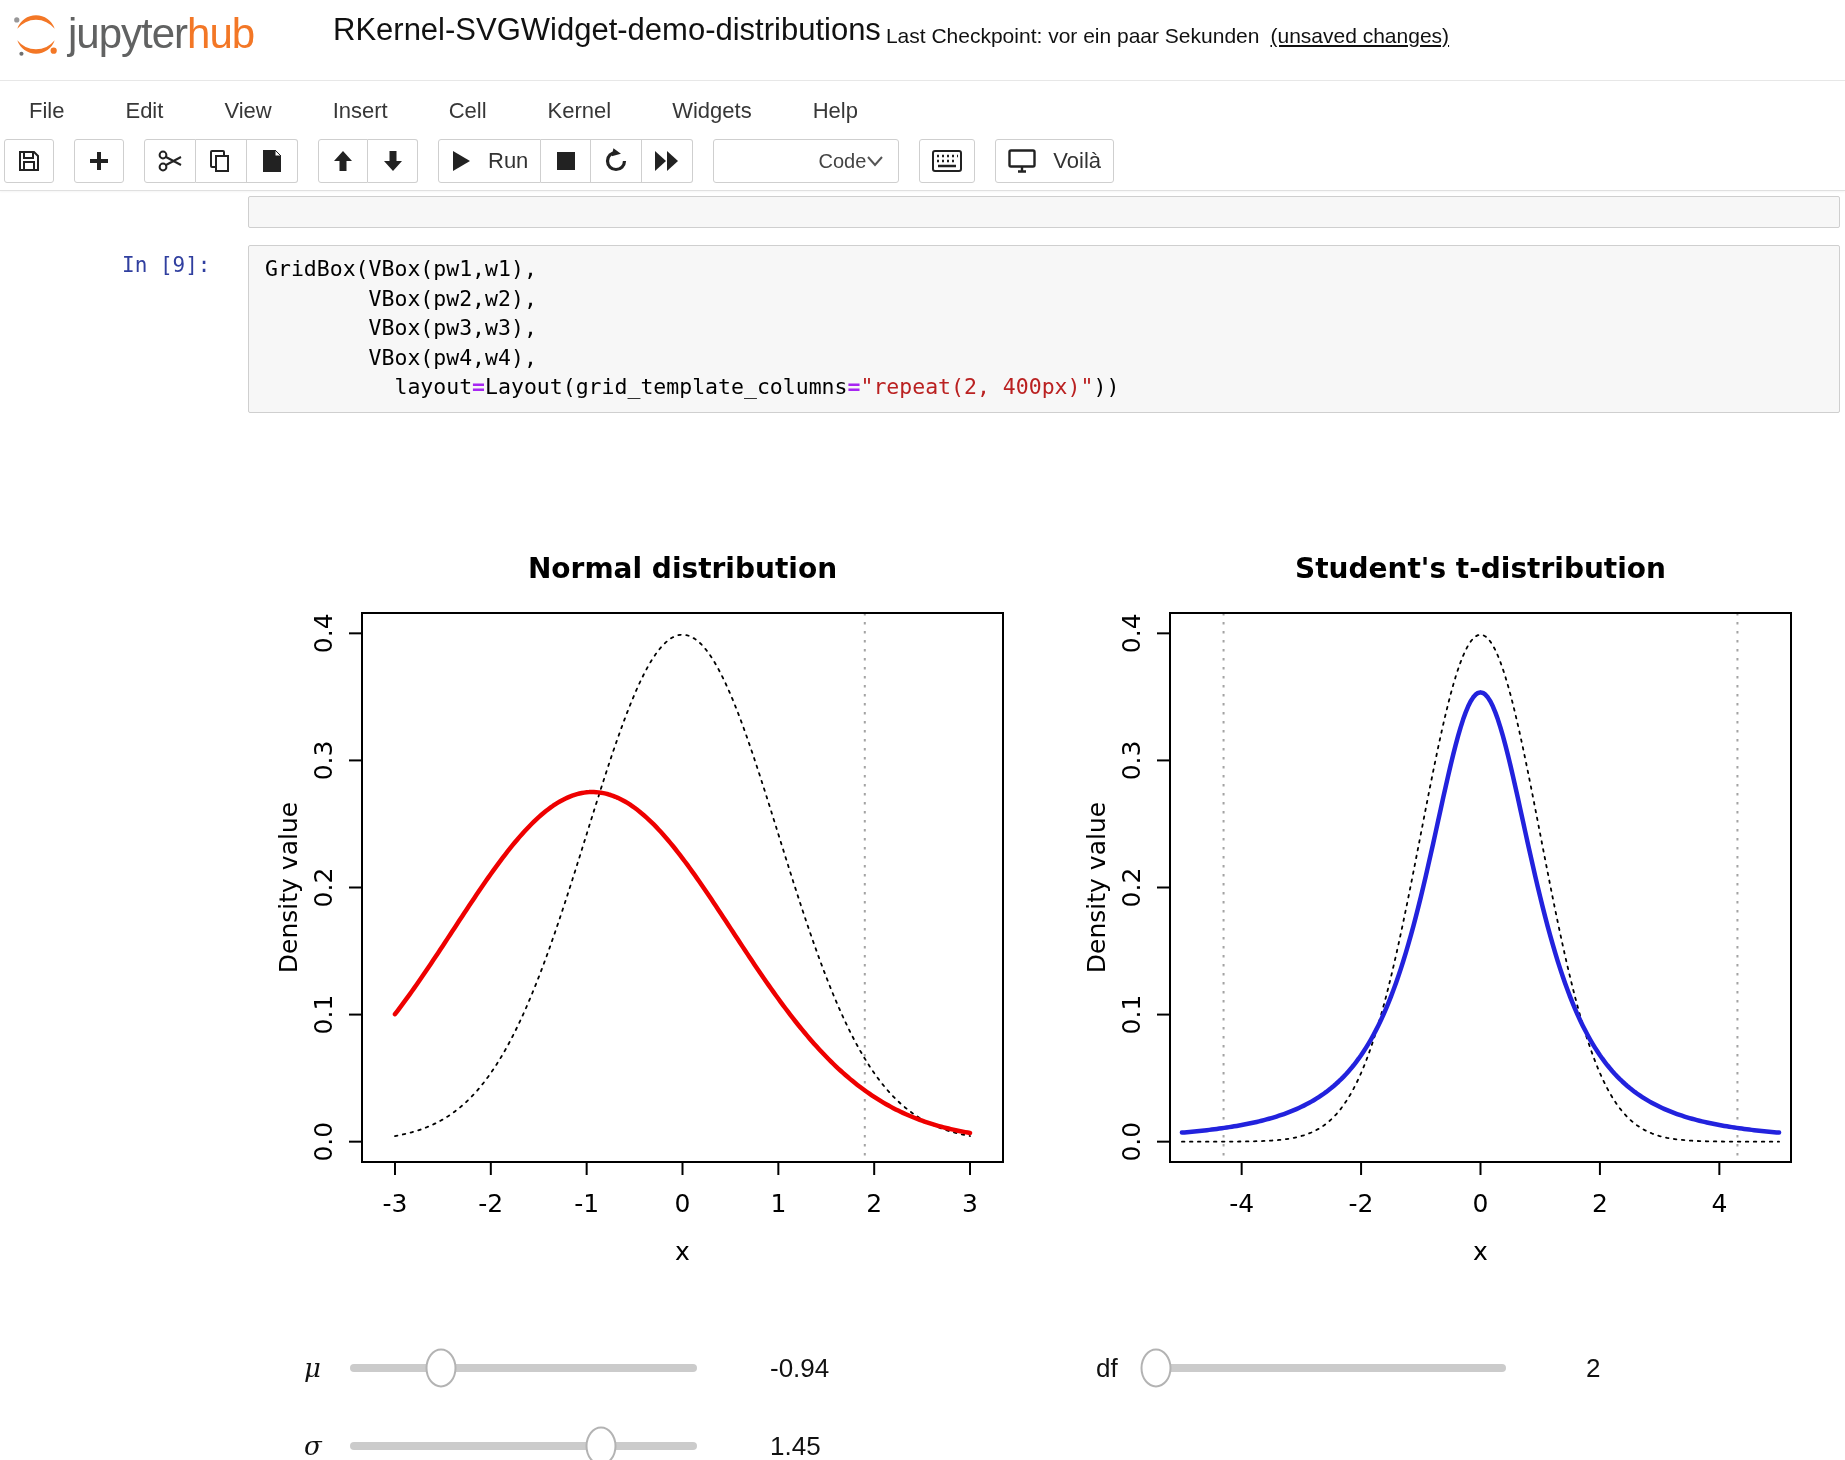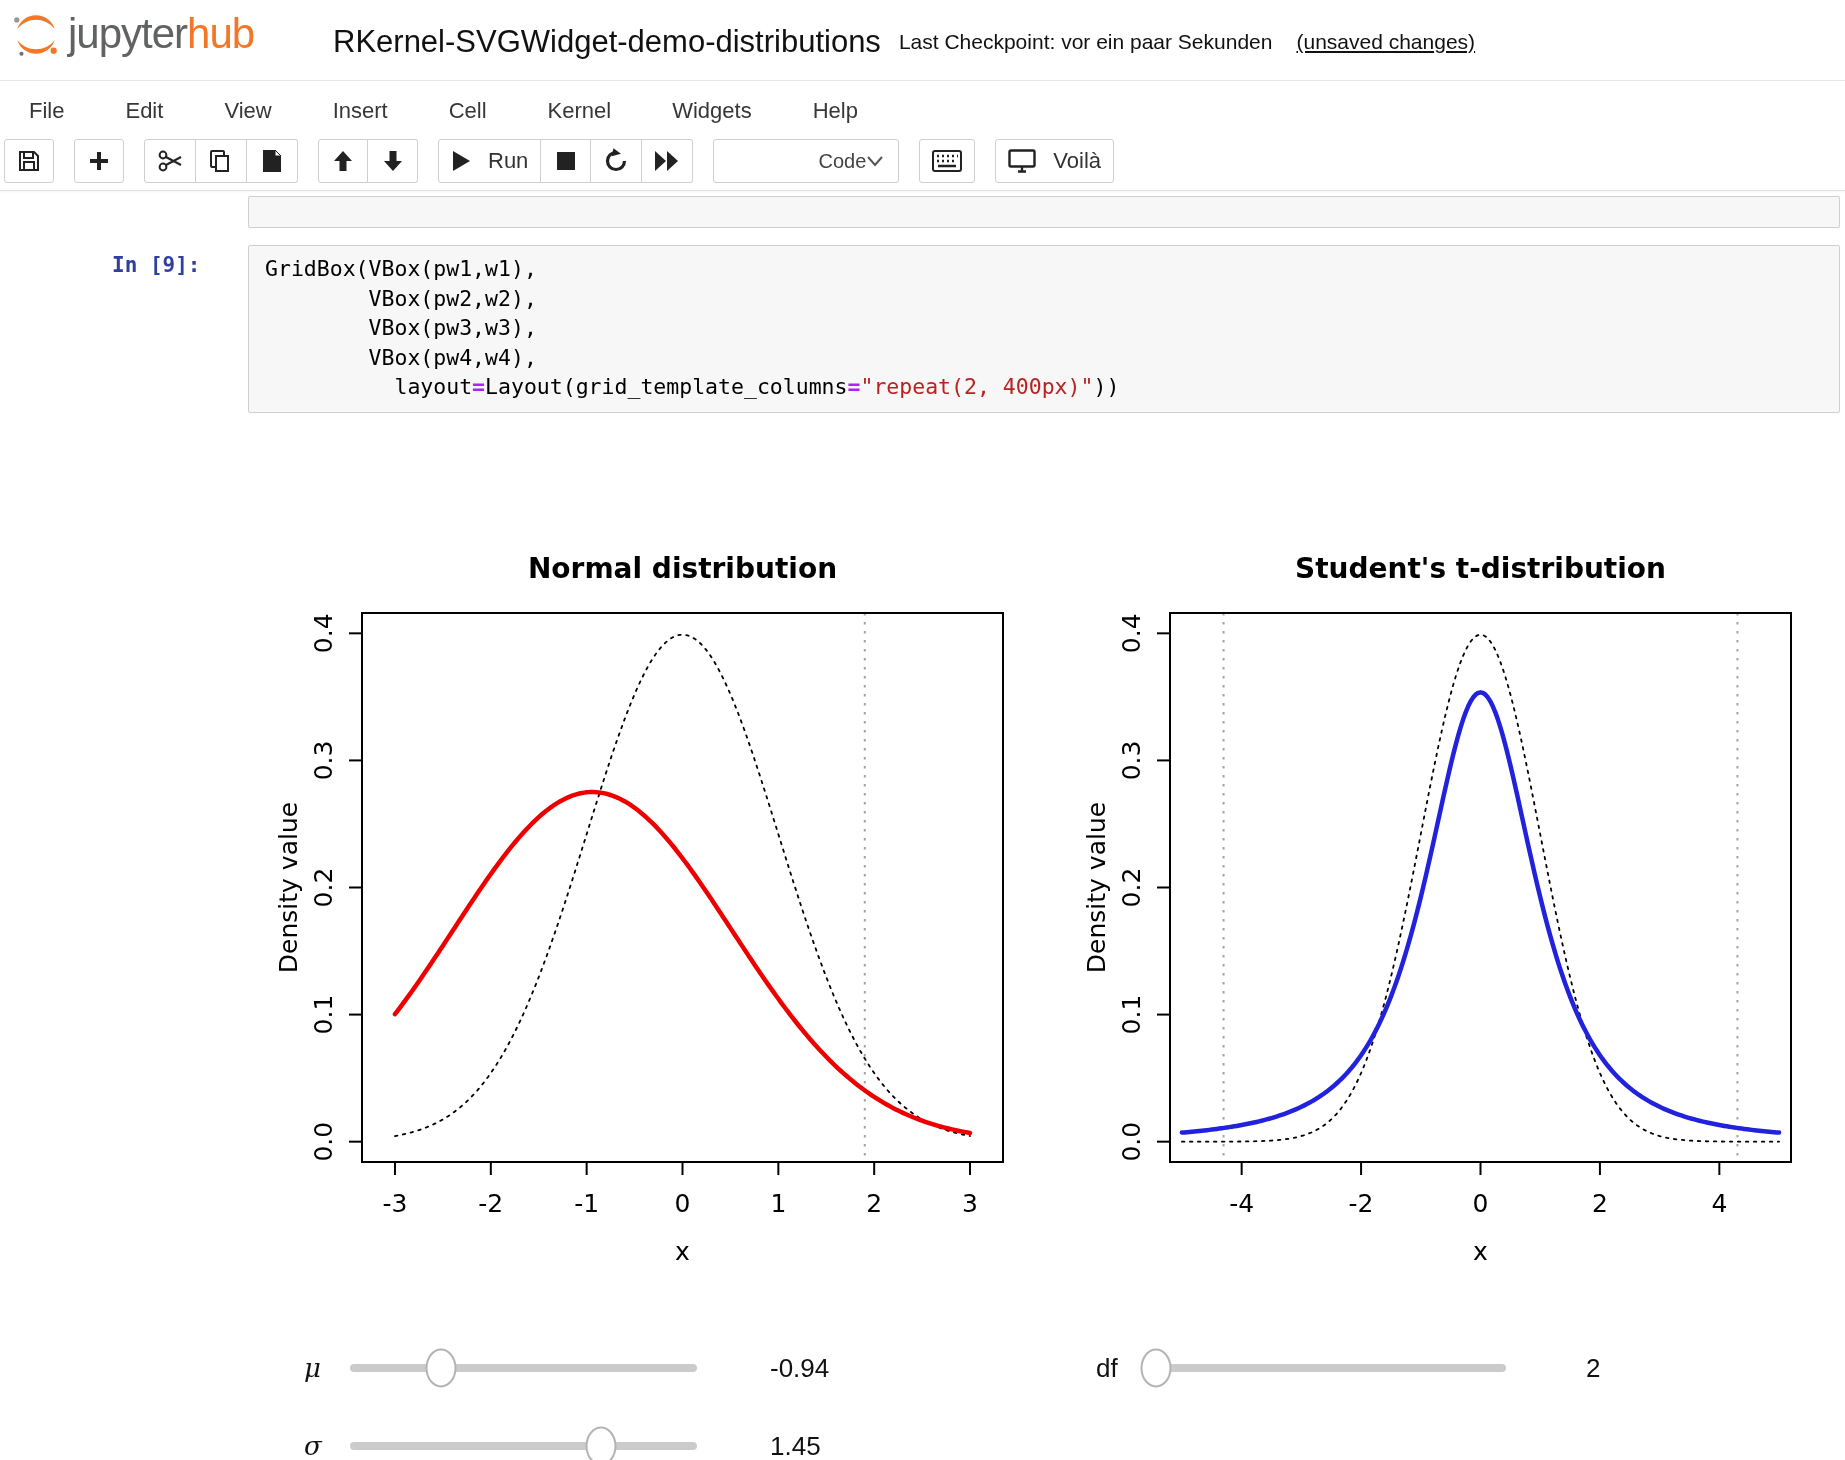--- a/index.html
+++ b/index.html
@@ -6,21 +6,21 @@
   html,body { background:#fff; }
   body { font-family:"Liberation Sans", sans-serif; color:#111; }
   .stage { position:relative; width:1845px; height:1460px; overflow:hidden; background:#fff; }
 
   
   .logo { position:absolute; left:10px; top:8px; display:flex; align-items:center; }
   .logo-mark { width:52px; height:52px; }
   .logo-word { font-size:42px; letter-spacing:-1px; margin-left:6px; }
   .logo-word .jp { color:#616262; }
   .logo-word .hub { color:#f37726; }
-  .titlebar { position:absolute; left:333px; top:24px; display:flex; align-items:center; gap:18px; white-space:nowrap; }
+  .titlebar { position:absolute; left:333px; top:12px; display:flex; align-items:flex-end; gap:5px; white-space:nowrap; }
   .nb-title { font-size:31px; font-weight:500; color:#111; }
   .nb-checkpoint { font-size:21px; color:#111; }
   .nb-unsaved { font-size:21px; color:#111; margin-left:6px;text-decoration:underline; }
 
   .hr1 { position:absolute; left:0; top:80px; width:1845px; height:1px; background:#e7e7e7; }
   .hr2 { position:absolute; left:0; top:190px; width:1845px; height:1px; background:#e0e0e0; box-shadow:0 1px 2px rgba(0,0,0,.06); }
 
   
   .menubar { position:absolute; left:27px; top:94px; display:flex; gap:57px; }
   .menu-item { font-size:22px; color:#373737; padding:4px 2px; cursor:pointer; }
@@ -31,21 +31,21 @@
   .tbtn { height:44px; min-width:50px; background:#fff; border:1px solid #cfcfcf; display:flex; align-items:center; justify-content:center; gap:17px; padding:0 12px; font-size:22px; color:#333; cursor:pointer; }
   .btn-group .tbtn { border-radius:0; border-left-width:0; }
   .btn-group .tbtn:first-child { border-left-width:1px; border-radius:3px 0 0 3px; }
   .btn-group .tbtn:last-child { border-radius:0 3px 3px 0; }
   .btn-group .tbtn:only-child { border-radius:3px; }
   .tbtn svg { display:block; }
   .cell-type { height:44px; width:186px; background:#fff; border:1px solid #cfcfcf; border-radius:3px; display:flex; align-items:center; justify-content:flex-end; padding:0 14px; font-size:20px; color:#444; cursor:pointer; }
 
   
   .partial-cell { position:absolute; left:248px; top:196px; width:1592px; height:32px; background:#f7f7f7; border:1px solid #cfcfcf; border-radius:2px; }
-  .prompt { position:absolute; left:112px; top:253px; width:122px; font-family:"DejaVu Sans Mono","Liberation Mono",monospace; font-size:21px; color:#303f9f;font-weight:bold; }
+  .prompt { position:absolute; left:122px; top:253px; width:122px; font-family:"DejaVu Sans Mono","Liberation Mono",monospace; font-size:21px; color:#303f9f; }
   .code-box { position:absolute; left:248px; top:245px; width:1592px; height:168px; background:#f7f7f7; border:1px solid #cfcfcf; border-radius:2px; padding:8px 16px; cursor:text; }
   .code-line { font-family:"DejaVu Sans Mono","Liberation Mono",monospace; font-size:21.5px; line-height:29.5px; white-space:pre; color:#000; }
   .tok-op { color:#a726f2; font-weight:bold; }
   .tok-str { color:#ba2121; }
 
   
   .fig { position:absolute; top:540px; }
   .fig.left { left:270px; }
   .fig.right { left:1080px; }
 

